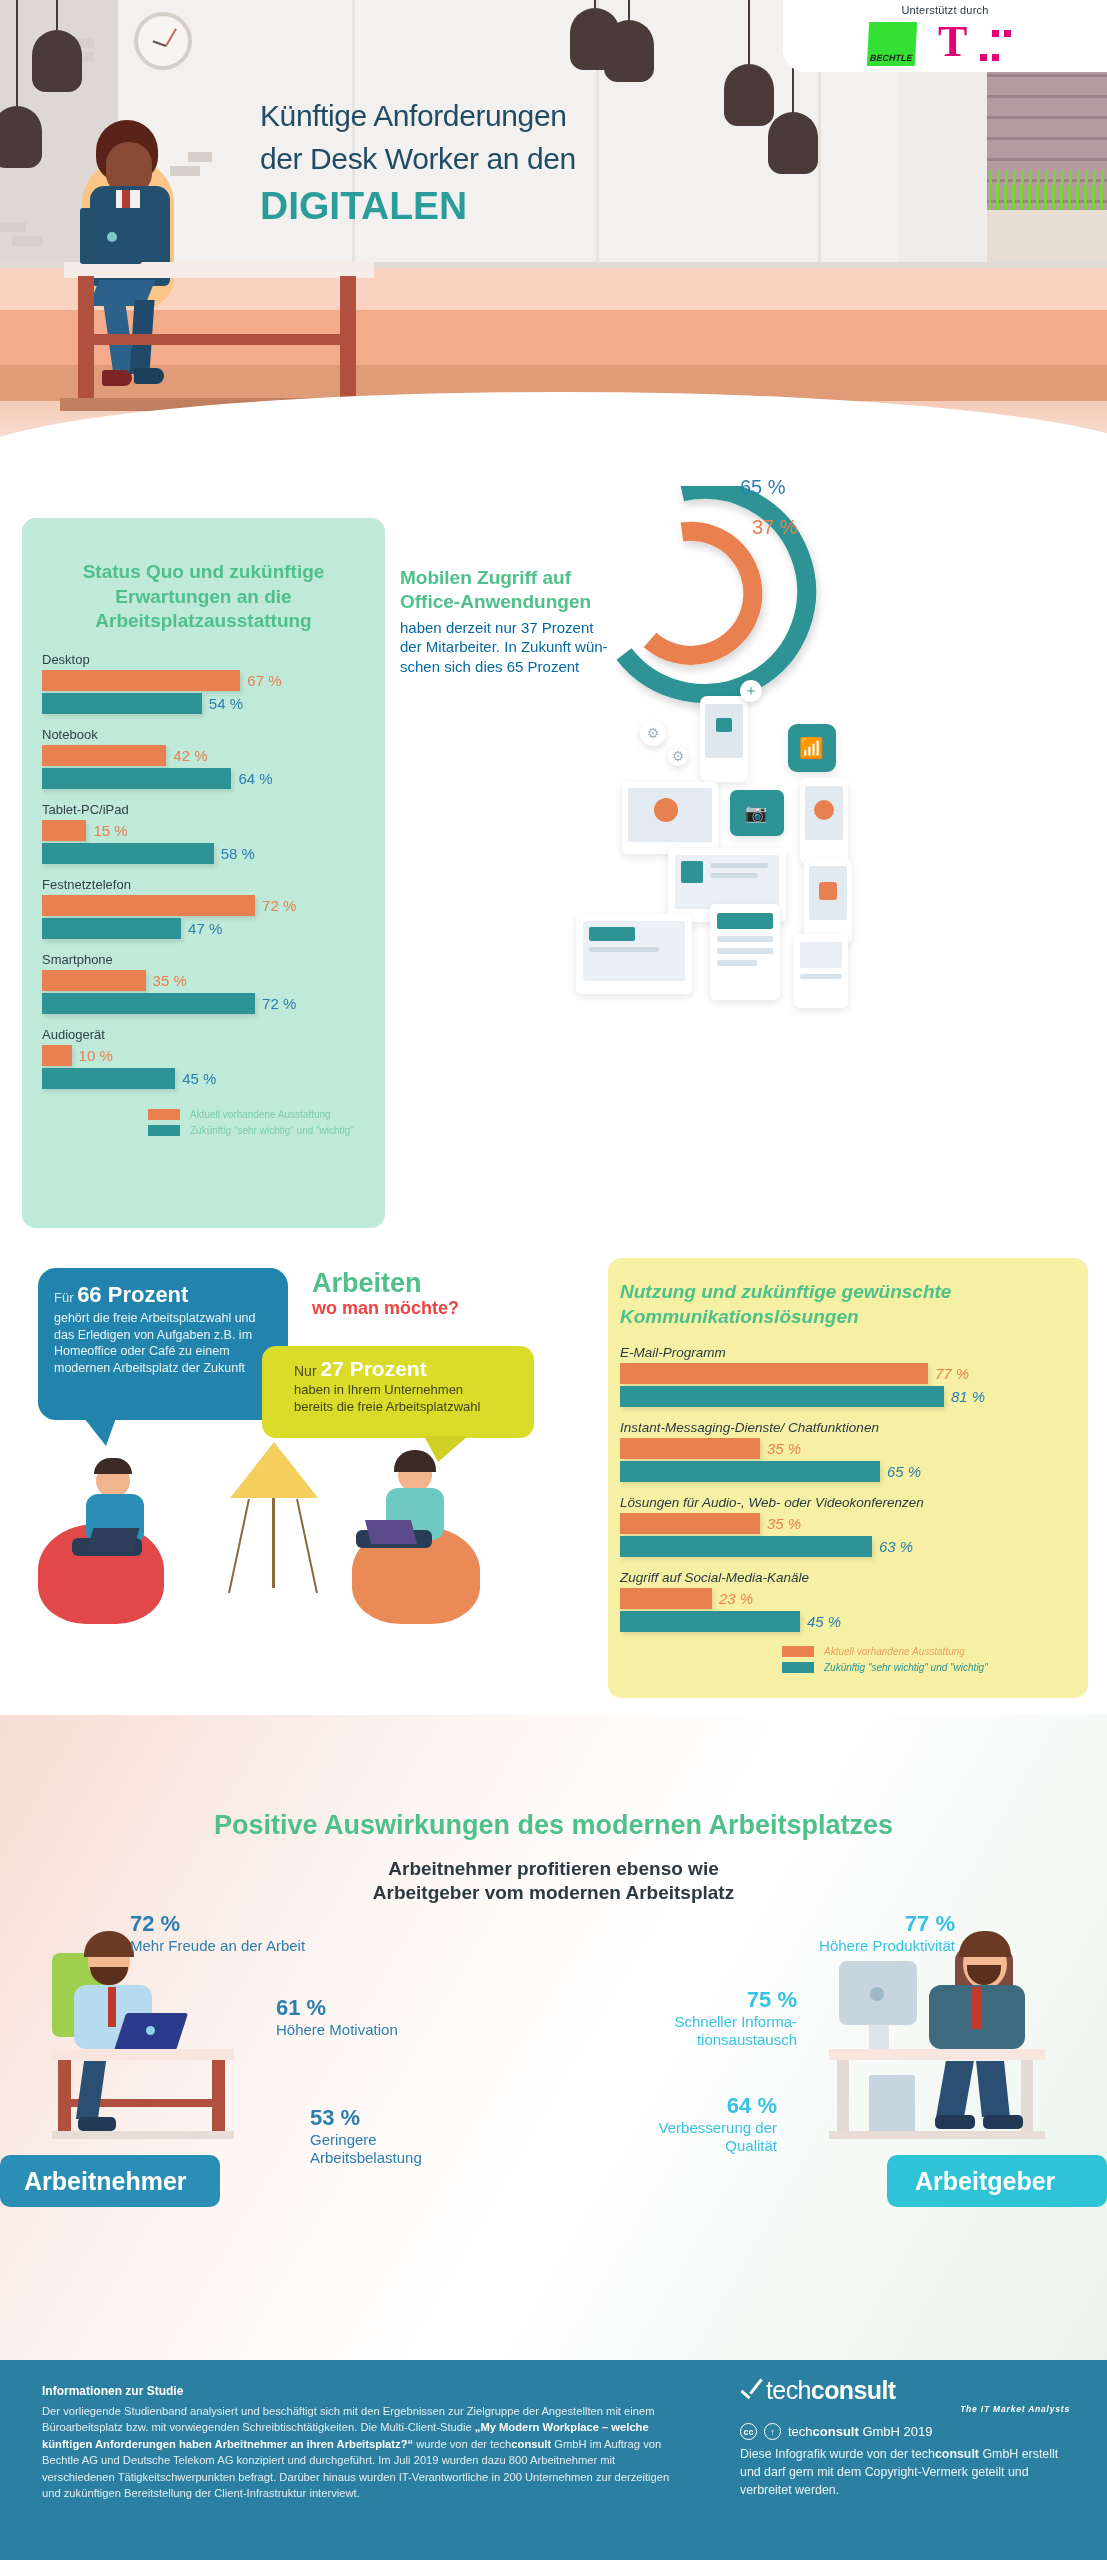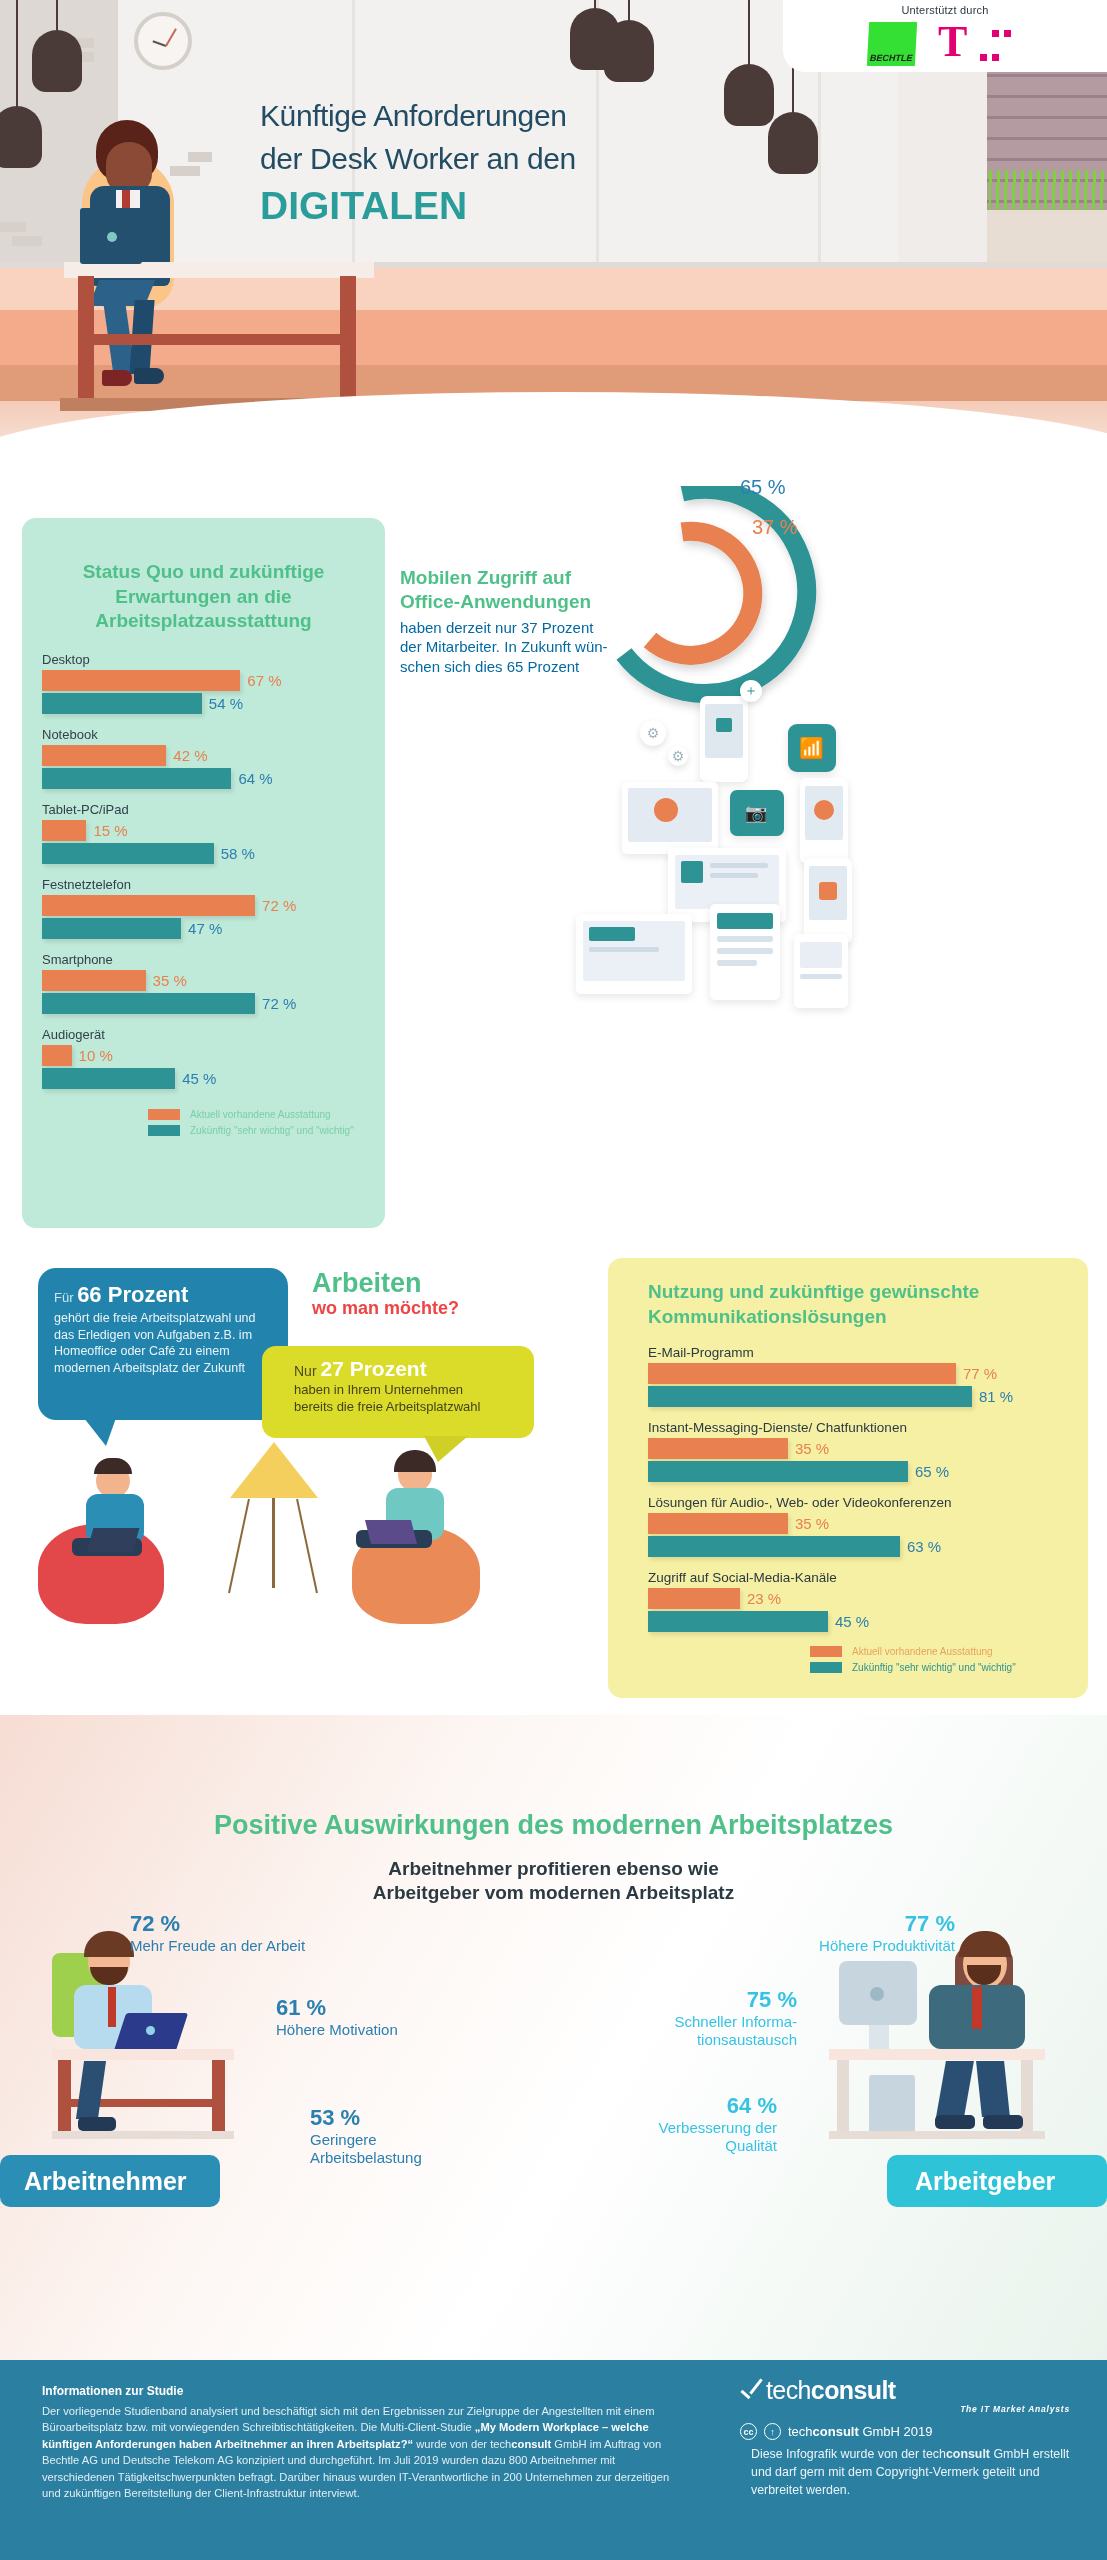--- a/index.html
+++ b/index.html
@@ -128,21 +128,21 @@
   .yellowbubble .hl b { font-size:21px; color:#ffffff; }
   .yellowbubble p { font-size:13px; line-height:1.3; color:#44441a; margin-top:1px;}
   .yb-tail { position:absolute; left:424px; top:206px; width:0; height:0;
              border-left:14px solid transparent; border-right:30px solid transparent; border-top:26px solid #cfcf26; }
 
   .beanbag { position:absolute; border-radius:46% 46% 38% 38%; }
   .lampfloor { position:absolute; }
 
   
   .commpanel { position:absolute; left:608px; top:1258px; width:480px; height:440px;
-               background:#f6f0a4; border-radius:14px; padding:22px 40px; }
+               background:#f6f0a4; border-radius:14px; padding:22px 12px;font-style:italic; }
   .comm-title { color:#4fc08a; font-size:19px; font-weight:700; line-height:1.3; margin-bottom:16px; }
   .commpanel .barlabel { font-size:13.5px; color:#2b3a42; }
   .commpanel .legend { padding-left:162px; margin-top:14px; }
   .commpanel .legtext { color:#e8a25f; }
   .commpanel .legtext.t { color:#2e9394; }
 
   
   .positive { position:absolute; left:0; top:1715px; width:1107px; height:655px;
               background:linear-gradient(120deg,#f6ddd4 0%, #fdf7f4 34%, #ffffff 55%, #e9f3ec 100%); }
   .pos-h1 { position:absolute; left:0; right:0; top:95px; text-align:center; font-size:27px; font-weight:800; color:#4fc08a; }
@@ -171,21 +171,21 @@
   .tc-check { width:22px; height:18px; position:relative; }
   .tc-check:before { content:""; position:absolute; left:0; top:8px; width:11px; height:3px; background:#fff; transform:rotate(42deg); }
   .tc-check:after { content:""; position:absolute; left:7px; top:0px; width:18px; height:3px; background:#fff; transform:rotate(-52deg); }
   .tc-word { font-size:25px; letter-spacing:-0.6px; line-height:1; }
   .tc-word b { font-weight:800; }
   .tc-sub { font-size:8.5px; font-style:italic; font-weight:700; letter-spacing:.8px; text-align:right; margin-top:1px; }
   .cc-row { display:flex; align-items:center; gap:7px; margin-top:9px; }
   .cc-badge { width:17px; height:17px; border:1.6px solid #fff; border-radius:50%; font-size:9px;
               display:flex; align-items:center; justify-content:center; font-weight:700; }
   .cc-txt { font-size:13px; }
-  .f-note { font-size:12.4px; line-height:1.45; margin-top:6px; color:#eaf4f9;margin-left:11px; }
+  .f-note { font-size:12.4px; line-height:1.45; margin-top:6px; color:#eaf4f9; }
 </style>
 </head>
 <body>
 
 <div class="page">
 
   <div class="hero">
     <div class="hero-wallL"></div>
     <div class="hero-wallmid"></div>
     <div class="hero-wallpanel" style="left:352px"></div>

